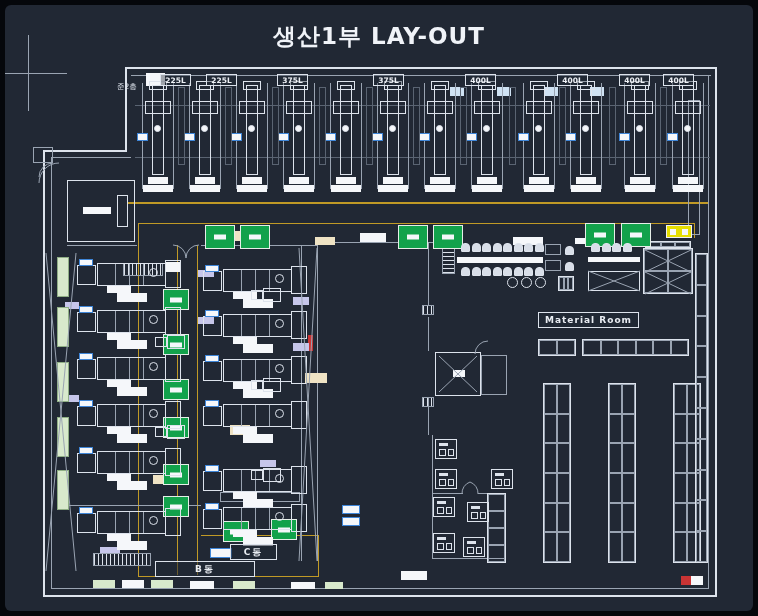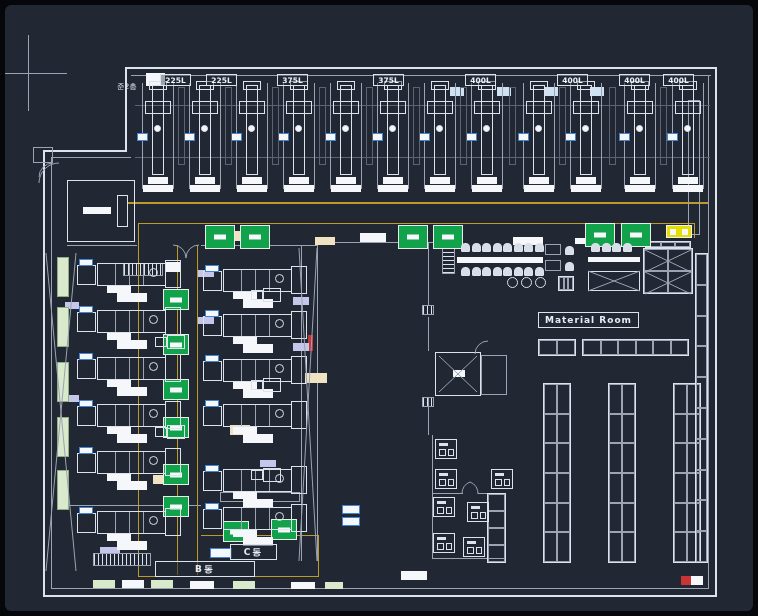--- a/index.html
+++ b/index.html
@@ -16,20 +16,21 @@
         display:flex;align-items:center;justify-content:center;height:12px;z-index:5;background:rgba(33,40,52,.4);}
   .mach i,.mach b,.mach u{position:absolute;display:block;}
   svg.ov{position:absolute;left:0;top:0;pointer-events:none;z-index:2;}
   .cell{border:1px solid #9aa4b2;}
 </style>
 </head>
 <body>
 
 <div id="frame">
   <div id="canvas">
+    <div class="title">생산1부 LAY-OUT</div>
     <div class="mezz">준2층</div>
     <div class="lbox" style="left:533px;top:307px;width:101px;height:16px;letter-spacing:1px;">Material Room</div>
     <div class="lbox" style="left:225px;top:539px;width:47px;height:16px;">C동</div>
     <div class="lbox" style="left:150px;top:556px;width:100px;height:16px;">B동</div>
   <div class="abs" style="left: 0px; top: 68px; width: 62px; height: 1px; background: rgb(154, 164, 178);"></div>
       <div class="abs" style="left: 23px; top: 30px; width: 1px; height: 76px; background: rgb(154, 164, 178);"></div>
       <div class="abs" style="left: 120px; top: 62px; width: 592px; height: 2px; background: rgb(221, 227, 236);"></div>
       <div class="abs" style="left: 126px; top: 70px; width: 580px; height: 1px; background: rgb(154, 164, 178);"></div>
       <div class="abs" style="left: 710px; top: 62px; width: 2px; height: 530px; background: rgb(221, 227, 236);"></div>
       <div class="abs" style="left: 703px; top: 70px; width: 1px; height: 514px; background: rgb(154, 164, 178);"></div>

